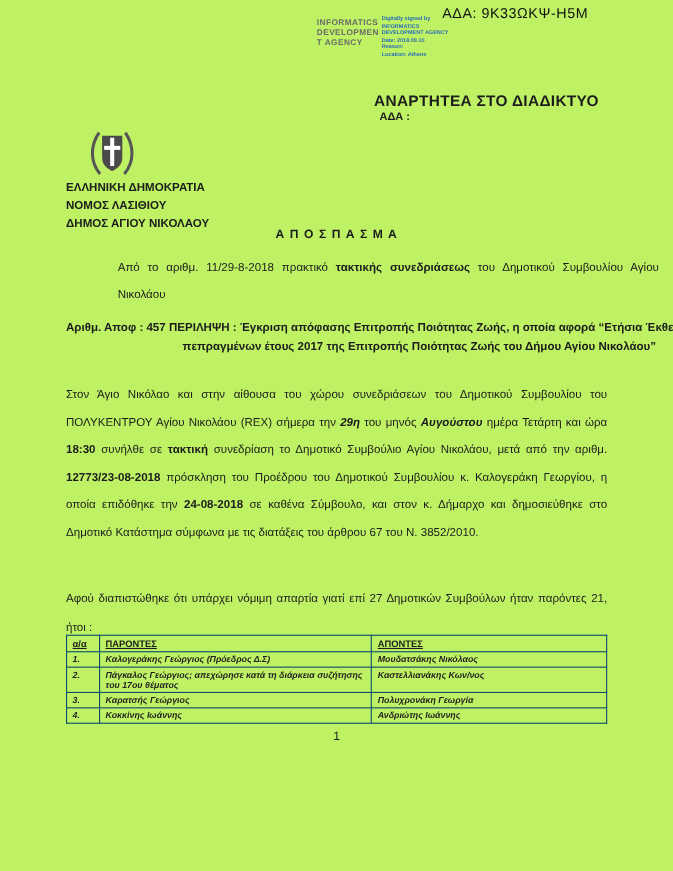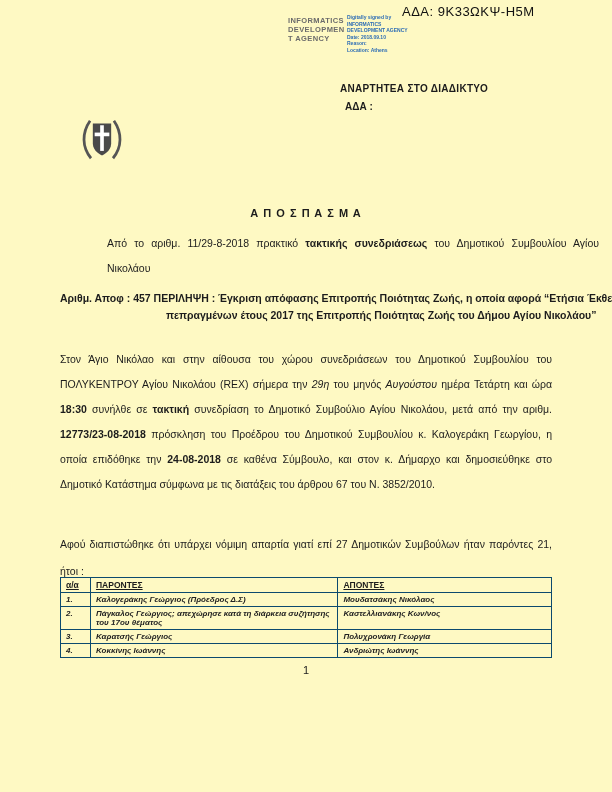--- a/index.html
+++ b/index.html
@@ -1,47 +1,47 @@
 <!DOCTYPE html>
 <html><head>
 <meta charset="utf-8">
 <style>
   html,body{margin:0;padding:0;background:#ffffff;}
   .page{
-    position:relative;width:612px;height:792px;background:#fef9c3;
+    position:relative;width:612px;height:792px;background:#bef264;
     font-family:"Liberation Sans", sans-serif;color:#1c1c1c;overflow:hidden;
   }
   .abs{position:absolute;}
 
   
   .ada-top{top:4px;left:402px;font-size:13px;letter-spacing:.5px;color:#111;}
   .agency-block{top:16px;left:288px;font-size:7.5px;line-height:9px;color:#6b6b6b;font-weight:700;letter-spacing:.4px;}
   .sig-block{top:14px;left:347px;font-size:5px;line-height:6.5px;color:#2d6db5;font-weight:700;}
 
-  .anartitea{top:83px;left:340px;font-size:10px;font-weight:700;letter-spacing:.3px;}
+  .anartitea{top:83px;left:340px;font-size:14px;font-weight:700;letter-spacing:.3px;}
   .ada-label{top:101px;left:345px;font-size:10px;font-weight:700;}
 
   .emblem{top:115px;left:80px;width:44px;height:48px;}
 
   .authority{top:163px;left:60px;font-size:10.5px;font-weight:700;line-height:16px;}
 
   .title{top:207px;left:0;width:612px;text-align:center;font-size:11px;font-weight:700;letter-spacing:1px;}
 
   .intro{top:231px;left:60px;width:492px;font-size:10.5px;line-height:25px;text-align:justify;margin-left:47px;}
 
   .decision{
     top:290px;left:60px;width:472px;font-size:10.5px;font-weight:700;line-height:16.5px;
     padding-left:106px;text-indent:-106px;box-sizing:content-box;
   }
 
   .body-par{top:347px;left:60px;width:492px;font-size:10.5px;line-height:25px;text-align:justify;}
   .quorum{top:531px;left:60px;width:492px;font-size:10.5px;line-height:27px;text-align:justify;}
 
   .b{font-weight:700;}
-  .bi{font-weight:400;font-style:italic;}
+  .bi{font-weight:700;font-style:italic;}
 
   table.members{
     position:absolute;top:577px;left:60px;width:492px;border-collapse:collapse;
     font-size:8px;
   }
   table.members td,table.members th{
     border:1px solid #0c4a6e;padding:2px 5px;vertical-align:top;text-align:left;
   }
   table.members th{font-size:8.5px;font-weight:700;text-decoration:underline;font-style:normal;}
   table.members td{font-weight:700;font-style:italic;color:#222;}
@@ -80,20 +80,25 @@
   <div class="abs emblem">
     <svg viewBox="0 0 48 48" width="44" height="48" xmlns="http://www.w3.org/2000/svg">
       <path d="M11 4 C2 17 2 33 12 45" stroke="#555" fill="none" stroke-width="3"></path>
       <path d="M37 4 C46 17 46 33 36 45" stroke="#555" fill="none" stroke-width="3"></path>
       <path d="M14 7 h20 v22 c0 9 -10 13 -10 13 s-10 -4 -10 -13 z" fill="#4a4a4a"></path>
       <rect x="22" y="9" width="4" height="28" fill="#ffffff"></rect>
       <rect x="16" y="17" width="16" height="4" fill="#ffffff"></rect>
     </svg>
   </div>
 
+  <div class="abs authority">
+    <div>ΕΛΛΗΝΙΚΗ ΔΗΜΟΚΡΑΤΙΑ</div>
+    <div>ΝΟΜΟΣ ΛΑΣΙΘΙΟΥ</div>
+    <div>ΔΗΜΟΣ ΑΓΙΟΥ ΝΙΚΟΛΑΟΥ</div>
+  </div>
 
   <div class="abs title">Α Π Ο Σ Π Α Σ Μ Α</div>
 
   <div class="abs intro"><span>Από το αριθμ. 11/29-8-2018 πρακτικό </span><span class="b">τακτικής συνεδριάσεως</span><span> του Δημοτικού Συμβουλίου Αγίου Νικολάου</span></div>
 
   <div class="abs decision"><span>Αριθμ. Αποφ : 457 ΠΕΡΙΛΗΨΗ : </span><span>Έγκριση απόφασης Επιτροπής Ποιότητας Ζωής, η οποία αφορά “Ετήσια Έκθεση πεπραγμένων έτους 2017 της Επιτροπής Ποιότητας Ζωής του Δήμου Αγίου Νικολάου”</span></div>
 
   <div class="abs body-par"><span>Στον Άγιο Νικόλαο και στην αίθουσα του χώρου συνεδριάσεων του Δημοτικού Συμβουλίου του ΠΟΛΥΚΕΝΤΡΟΥ Αγίου Νικολάου (REX) σήμερα την </span><span class="bi">29η</span><span> του μηνός </span><span class="bi">Αυγούστου</span><span> ημέρα Τετάρτη και ώρα </span><span class="b">18:30</span><span> συνήλθε σε </span><span class="b">τακτική</span><span> συνεδρίαση το Δημοτικό Συμβούλιο Αγίου Νικολάου, μετά από την αριθμ. </span><span class="b">12773/23-08-2018</span><span> πρόσκληση του Προέδρου του Δημοτικού Συμβουλίου κ. Καλογεράκη Γεωργίου, η οποία επιδόθηκε την </span><span class="b">24-08-2018</span><span> σε καθένα Σύμβουλο, και στον κ. Δήμαρχο και δημοσιεύθηκε στο Δημοτικό Κατάστημα σύμφωνα με τις διατάξεις του άρθρου 67 του Ν. 3852/2010.</span></div>
 
   <div class="abs quorum">Αφού διαπιστώθηκε ότι υπάρχει νόμιμη απαρτία γιατί επί 27 Δημοτικών Συμβούλων ήταν παρόντες 21, ήτοι :</div>

